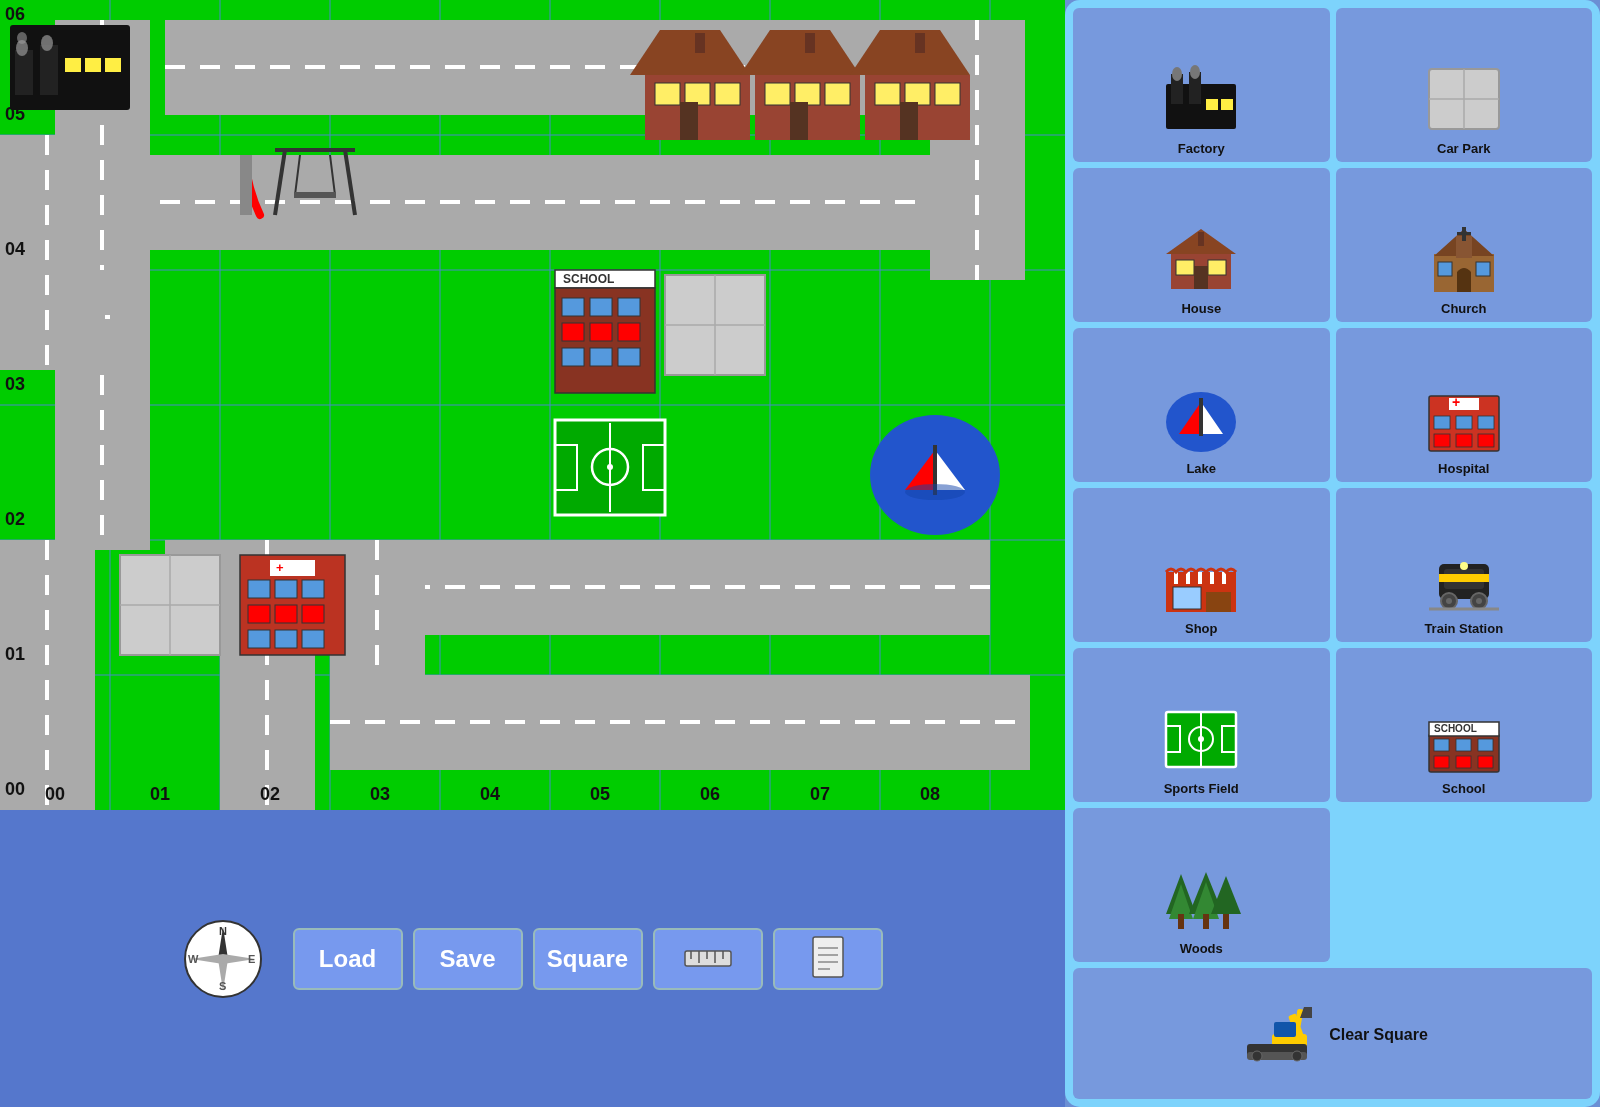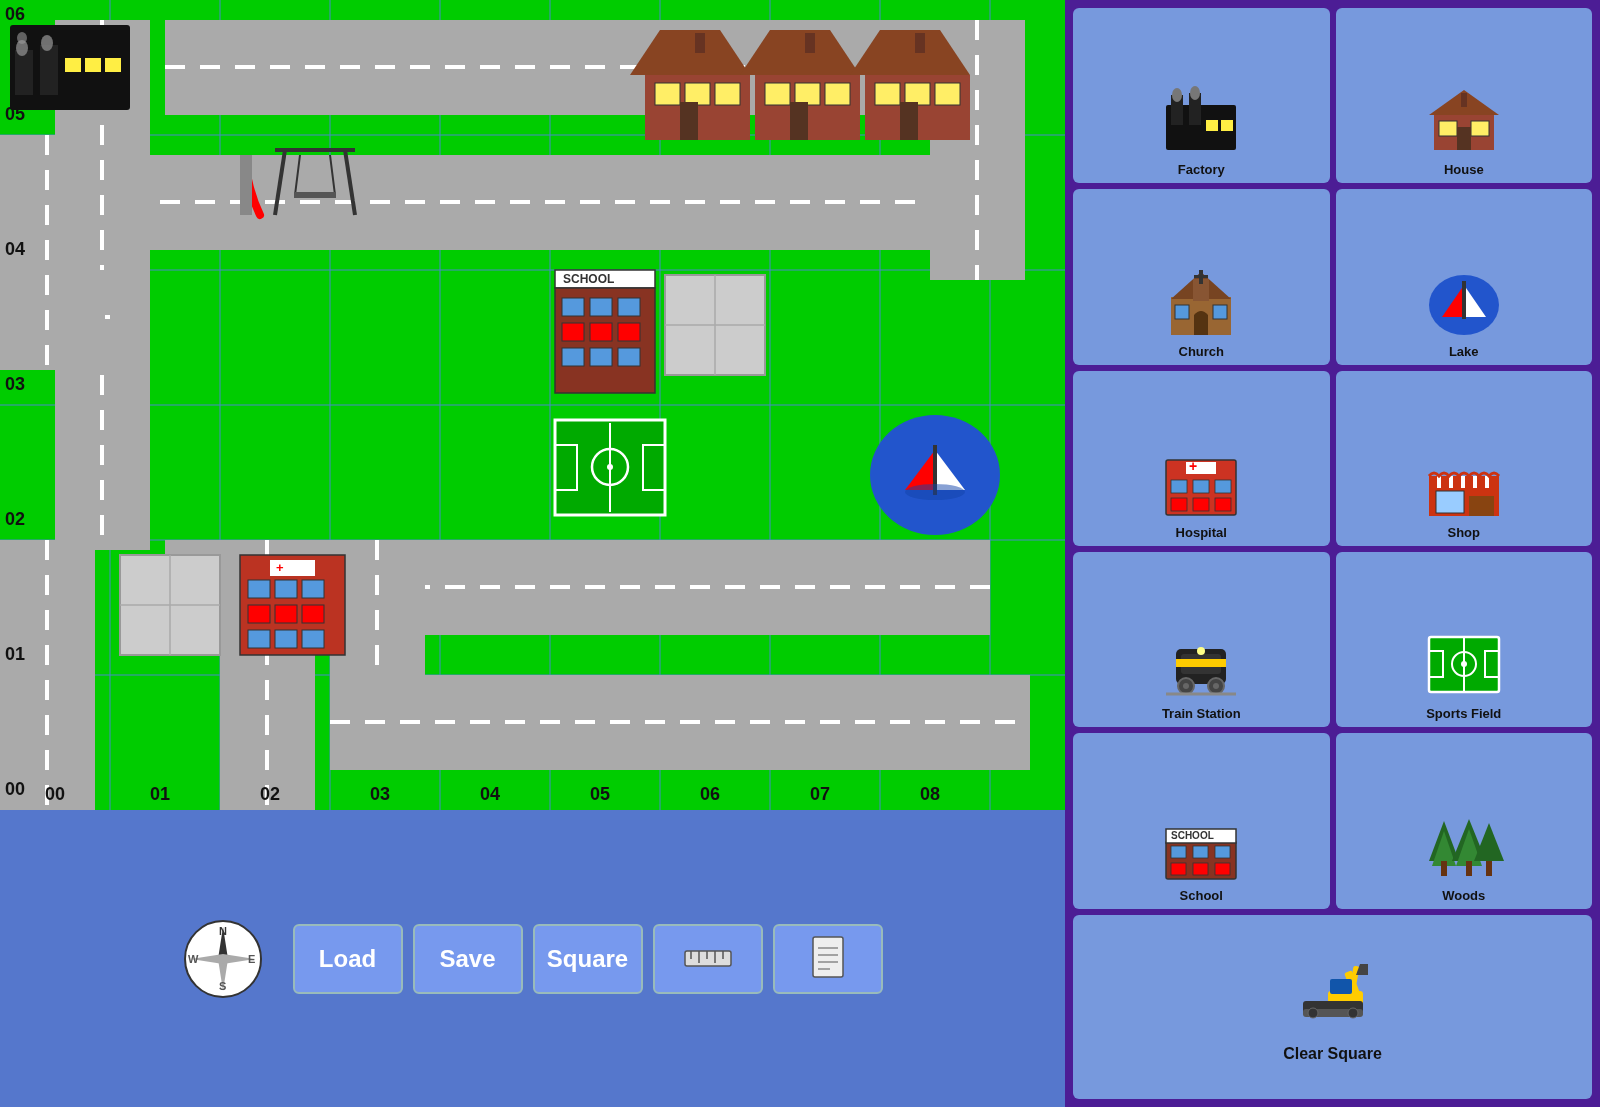--- a/index.html
+++ b/index.html
@@ -34,39 +34,40 @@
     
     .compass {
       width: 80px;
       height: 80px;
       position: relative;
       margin-right: 20px;
     }
     
     .bottom-btn {
       width: 110px;
-      height: 70px;
+      height: 62px;
       background: #7799ee;
       border: 2px solid #9bb;
       border-radius: 6px;
       display: flex;
       align-items: center;
       justify-content: center;
       font-size: 24px;
       font-weight: bold;
       color: #fff;
       cursor: pointer;
     }
     
     #sidebar {
       width: 627px;
-      background: #4c1d95;
+      background: #7dd3fc;
       display: flex;
       flex-direction: column;
       padding: 8px;
+      border-radius: 15px;
     }
     
     .sidebar-grid {
       display: grid;
       grid-template-columns: 1fr 1fr;
       gap: 6px;
       flex: 1;
     }
     
     .tile-item {
@@ -347,20 +348,30 @@
             <rect x="28" y="8" width="12" height="32" fill="#222"></rect>
             <ellipse cx="16" cy="10" rx="5" ry="7" fill="#777"></ellipse>
             <ellipse cx="34" cy="8" rx="5" ry="7" fill="#777"></ellipse>
             <rect x="45" y="35" width="12" height="11" fill="#ffee44"></rect>
             <rect x="60" y="35" width="12" height="11" fill="#ffee44"></rect>
           </svg>
         </div>
         <div class="tile-label">Factory</div>
       </div>
 
+      <div class="tile-item">
+        <div class="tile-icon">
+          <svg width="80" height="70" viewBox="0 0 80 70">
+            <rect x="5" y="5" width="70" height="60" fill="#ccc" stroke="#999" stroke-width="2" rx="3"></rect>
+            <line x1="5" y1="35" x2="75" y2="35" stroke="#aaa" stroke-width="1.5"></line>
+            <line x1="40" y1="5" x2="40" y2="65" stroke="#aaa" stroke-width="1.5"></line>
+          </svg>
+        </div>
+        <div class="tile-label">Car Park</div>
+      </div>
 
       <div class="tile-item">
         <div class="tile-icon">
           <svg width="80" height="70" viewBox="0 0 80 70">
             <polygon points="40,5 75,30 5,30" fill="#884422"></polygon>
             <rect x="10" y="30" width="60" height="35" fill="#994433"></rect>
             <rect x="15" y="36" width="18" height="15" fill="#ffee66" stroke="#333" stroke-width="1"></rect>
             <rect x="47" y="36" width="18" height="15" fill="#ffee66" stroke="#333" stroke-width="1"></rect>
             <rect x="33" y="42" width="14" height="23" fill="#553322"></rect>
             <rect x="37" y="8" width="6" height="14" fill="#663322"></rect>
@@ -508,21 +519,21 @@
             <polygon points="65,12 50,50 80,50" fill="#226622"></polygon>
 
             <rect x="17" y="50" width="6" height="15" fill="#663311"></rect>
             <rect x="42" y="50" width="6" height="15" fill="#663311"></rect>
             <rect x="62" y="50" width="6" height="15" fill="#663311"></rect>
           </svg>
         </div>
         <div class="tile-label">Woods</div>
       </div>
 
-      <div class="tile-item" style="grid-column: 1 / -1; flex-direction: column; gap: 12px; min-height: 80px; justify-content: center;">
+      <div class="tile-item" style="grid-column: 1 / -1; flex-direction: row; gap: 12px; min-height: 80px; justify-content: center;">
         <div class="tile-icon">
           <svg width="70" height="60" viewBox="0 0 70 60">
 
             <rect x="30" y="30" width="35" height="22" fill="#ffcc00" rx="3"></rect>
             <rect x="5" y="40" width="60" height="14" fill="#333" rx="3"></rect>
 
             <rect x="5" y="48" width="60" height="8" fill="#555" rx="3"></rect>
             <circle cx="15" cy="52" r="5" fill="#333" stroke="#666" stroke-width="1"></circle>
             <circle cx="55" cy="52" r="5" fill="#333" stroke="#666" stroke-width="1"></circle>
 

